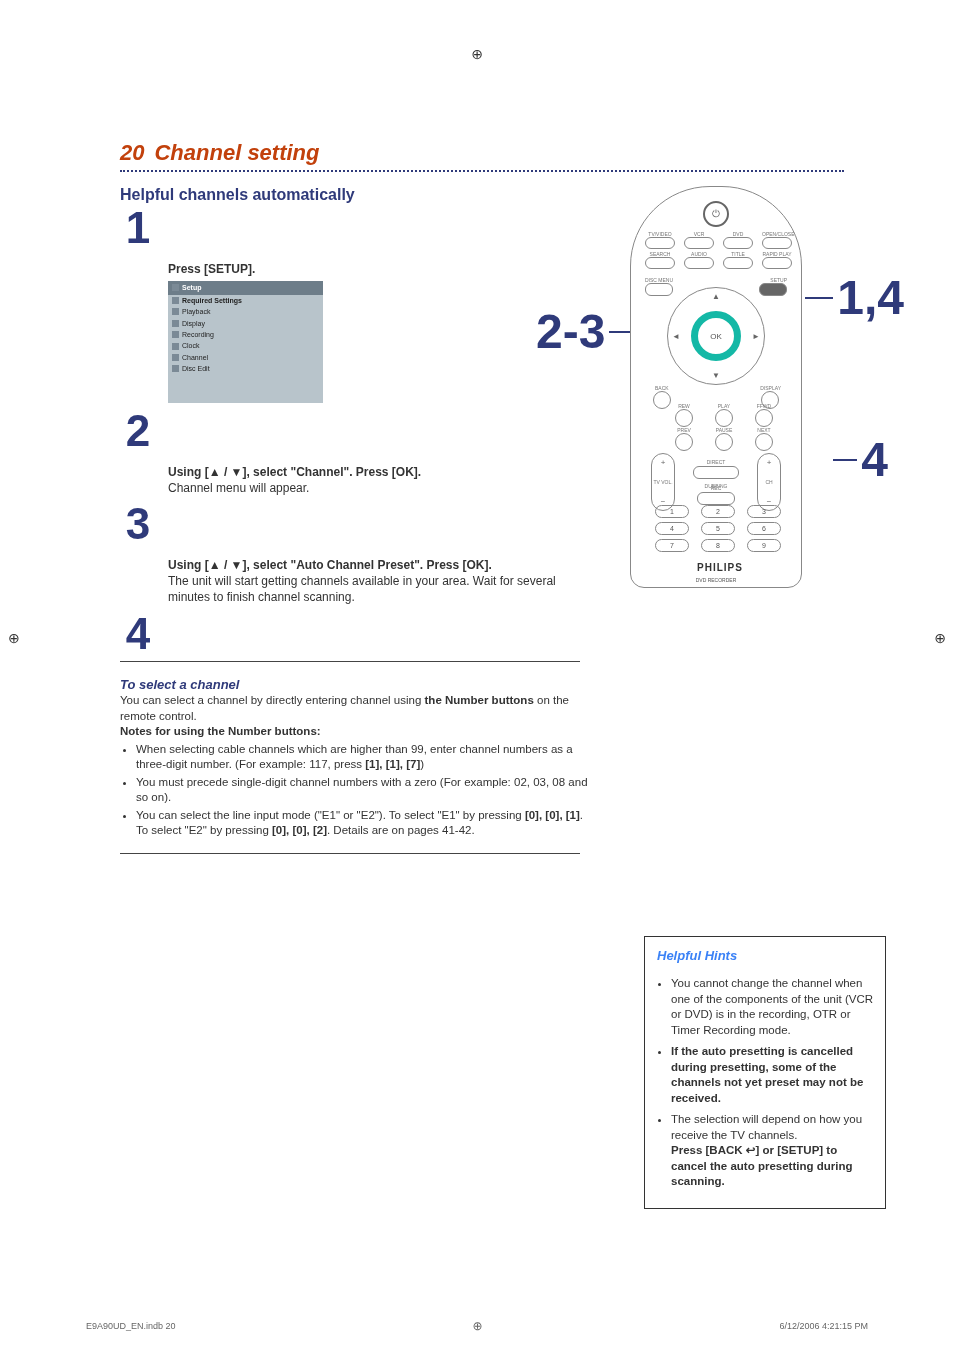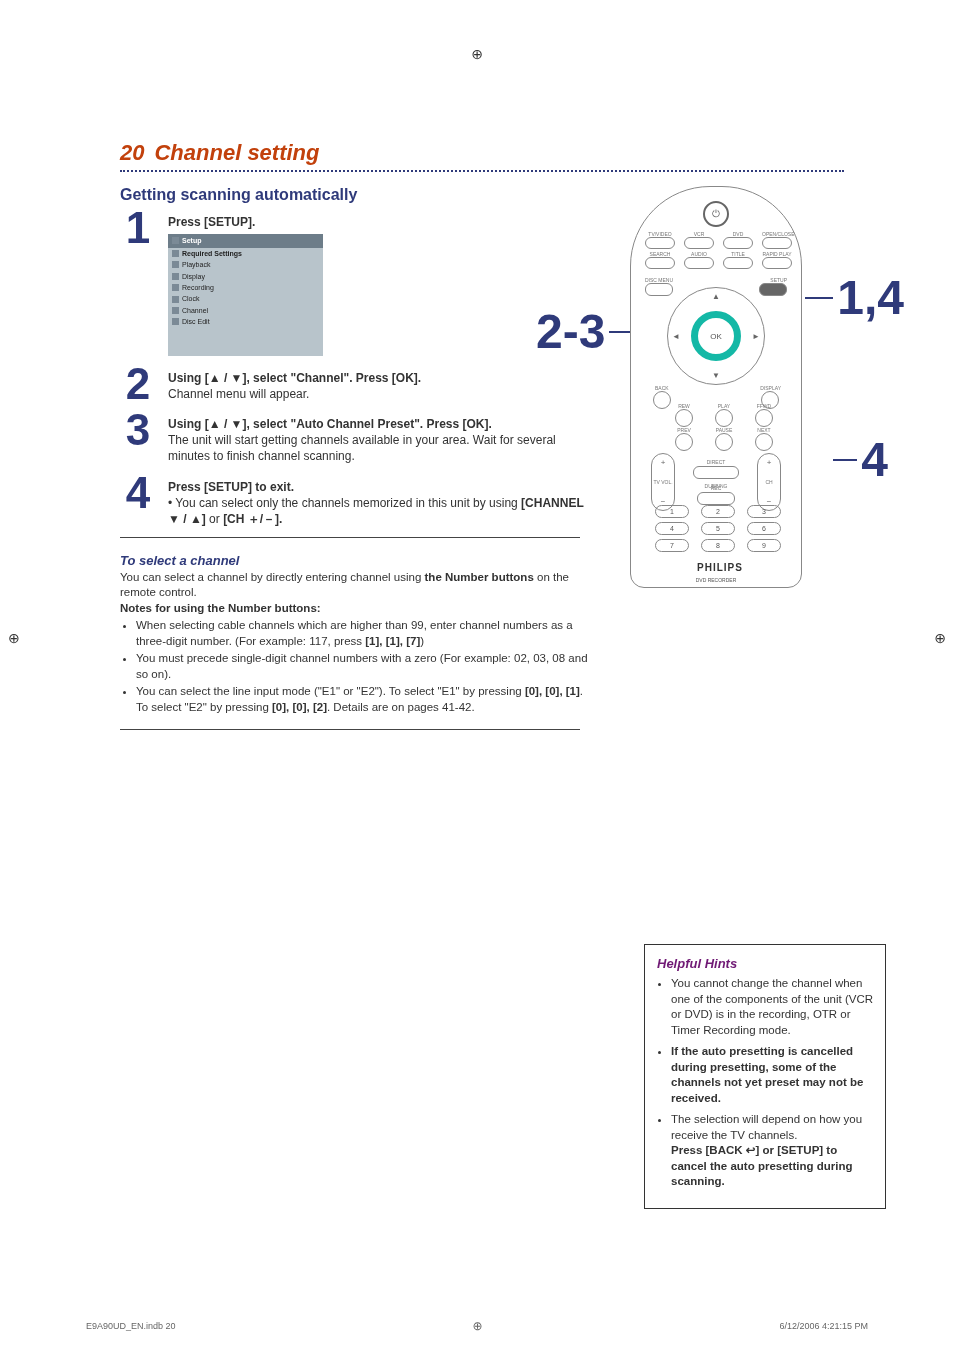--- a/index.html
+++ b/index.html
@@ -83,20 +83,21 @@
     font-style: normal;
     width: 36px;
     text-align: center;
     flex: 0 0 36px;
   }
   .step-body {
     font-size: 12px;
     color: #333;
     line-height: 1.35;
     padding-top: 4px;
+    margin-top: 47px;
   }
   .step-body .bold { font-weight: bold; }
 
   .osd {
     width: 155px;
     background: #b8c4cb;
     color: #222;
     font-size: 7px;
     margin-top: 4px;
   }
@@ -208,21 +209,21 @@
   .callout .line{height:2px;background:#2f3a7a;display:inline-block}
   .c1{top:84px; right:-60px;}
   .c2{top:118px; left:-94px;}
   .c3{top:246px; right:-44px;}
 
   .hints {
     position:absolute; right:68px; bottom:142px; width:216px;
     border:1px solid #333; padding:10px 12px 12px 12px;
     font-size:11.5px;color:#333;line-height:1.35;
   }
-  .hints-title{color:#701a75;font-style:italic;font-weight:bold;font-size:13px;margin-bottom:4px}
+  .hints-title{color:#3b82f6;font-style:italic;font-weight:bold;font-size:13px;margin-bottom:12px}
   .hints ul{margin:0;padding-left:14px}
   .hints li{margin-bottom:6px}
 
   .footer {
     position:absolute; bottom:18px; left:86px; right:86px;
     display:flex; justify-content:space-between; font-size:9px; color:#666;
     align-items:center;
   }
   .footer .mid{font-size:12px}
 </style>
@@ -235,21 +236,21 @@
   <div class="crop-mark-left">⊕</div>
   <div class="crop-mark-right">⊕</div>
 
   <div class="content">
     <div class="title-line">
       <span class="pg">20</span>
       <span>Channel setting</span>
     </div>
     <hr class="dots-line">
 
-    <div class="section-h">Getting scanning automatically</div>
+    <div class="section-h">Helpful channels automatically</div>
 
     <div class="two-col">
       <div class="left">
 
         <div class="step">
           <div class="big-num">1</div>
           <div class="step-body">
             <div class="bold">Press [SETUP].</div>
             <div class="osd">
               <div class="osd-row osd-dark">
@@ -300,27 +301,20 @@
         <div class="step">
           <div class="big-num">3</div>
           <div class="step-body">
             <span class="bold">Using [▲ / ▼], select "Auto Channel Preset". Press [OK].</span><br>
             <span>The unit will start getting channels available in your area. Wait for several minutes to finish channel scanning.</span>
           </div>
         </div>
 
         <div class="step">
           <div class="big-num">4</div>
-          <div class="step-body">
-            <span class="bold">Press [SETUP] to exit.</span><br>
-            <span>• You can select only the channels memorized in this unit by using </span>
-            <span class="bold">[CHANNEL ▼ / ▲]</span>
-            <span> or </span>
-            <span class="bold">[CH ＋/－].</span>
-          </div>
         </div>
 
         <span class="overline"></span>
         <div class="sel-box">
           <div class="sel-title">To select a channel</div>
           <div>
             <span>You can select a channel by directly entering channel using </span>
             <span class="bold" style="font-weight:bold">the Number buttons</span>
             <span> on the remote control.</span>
           </div>

